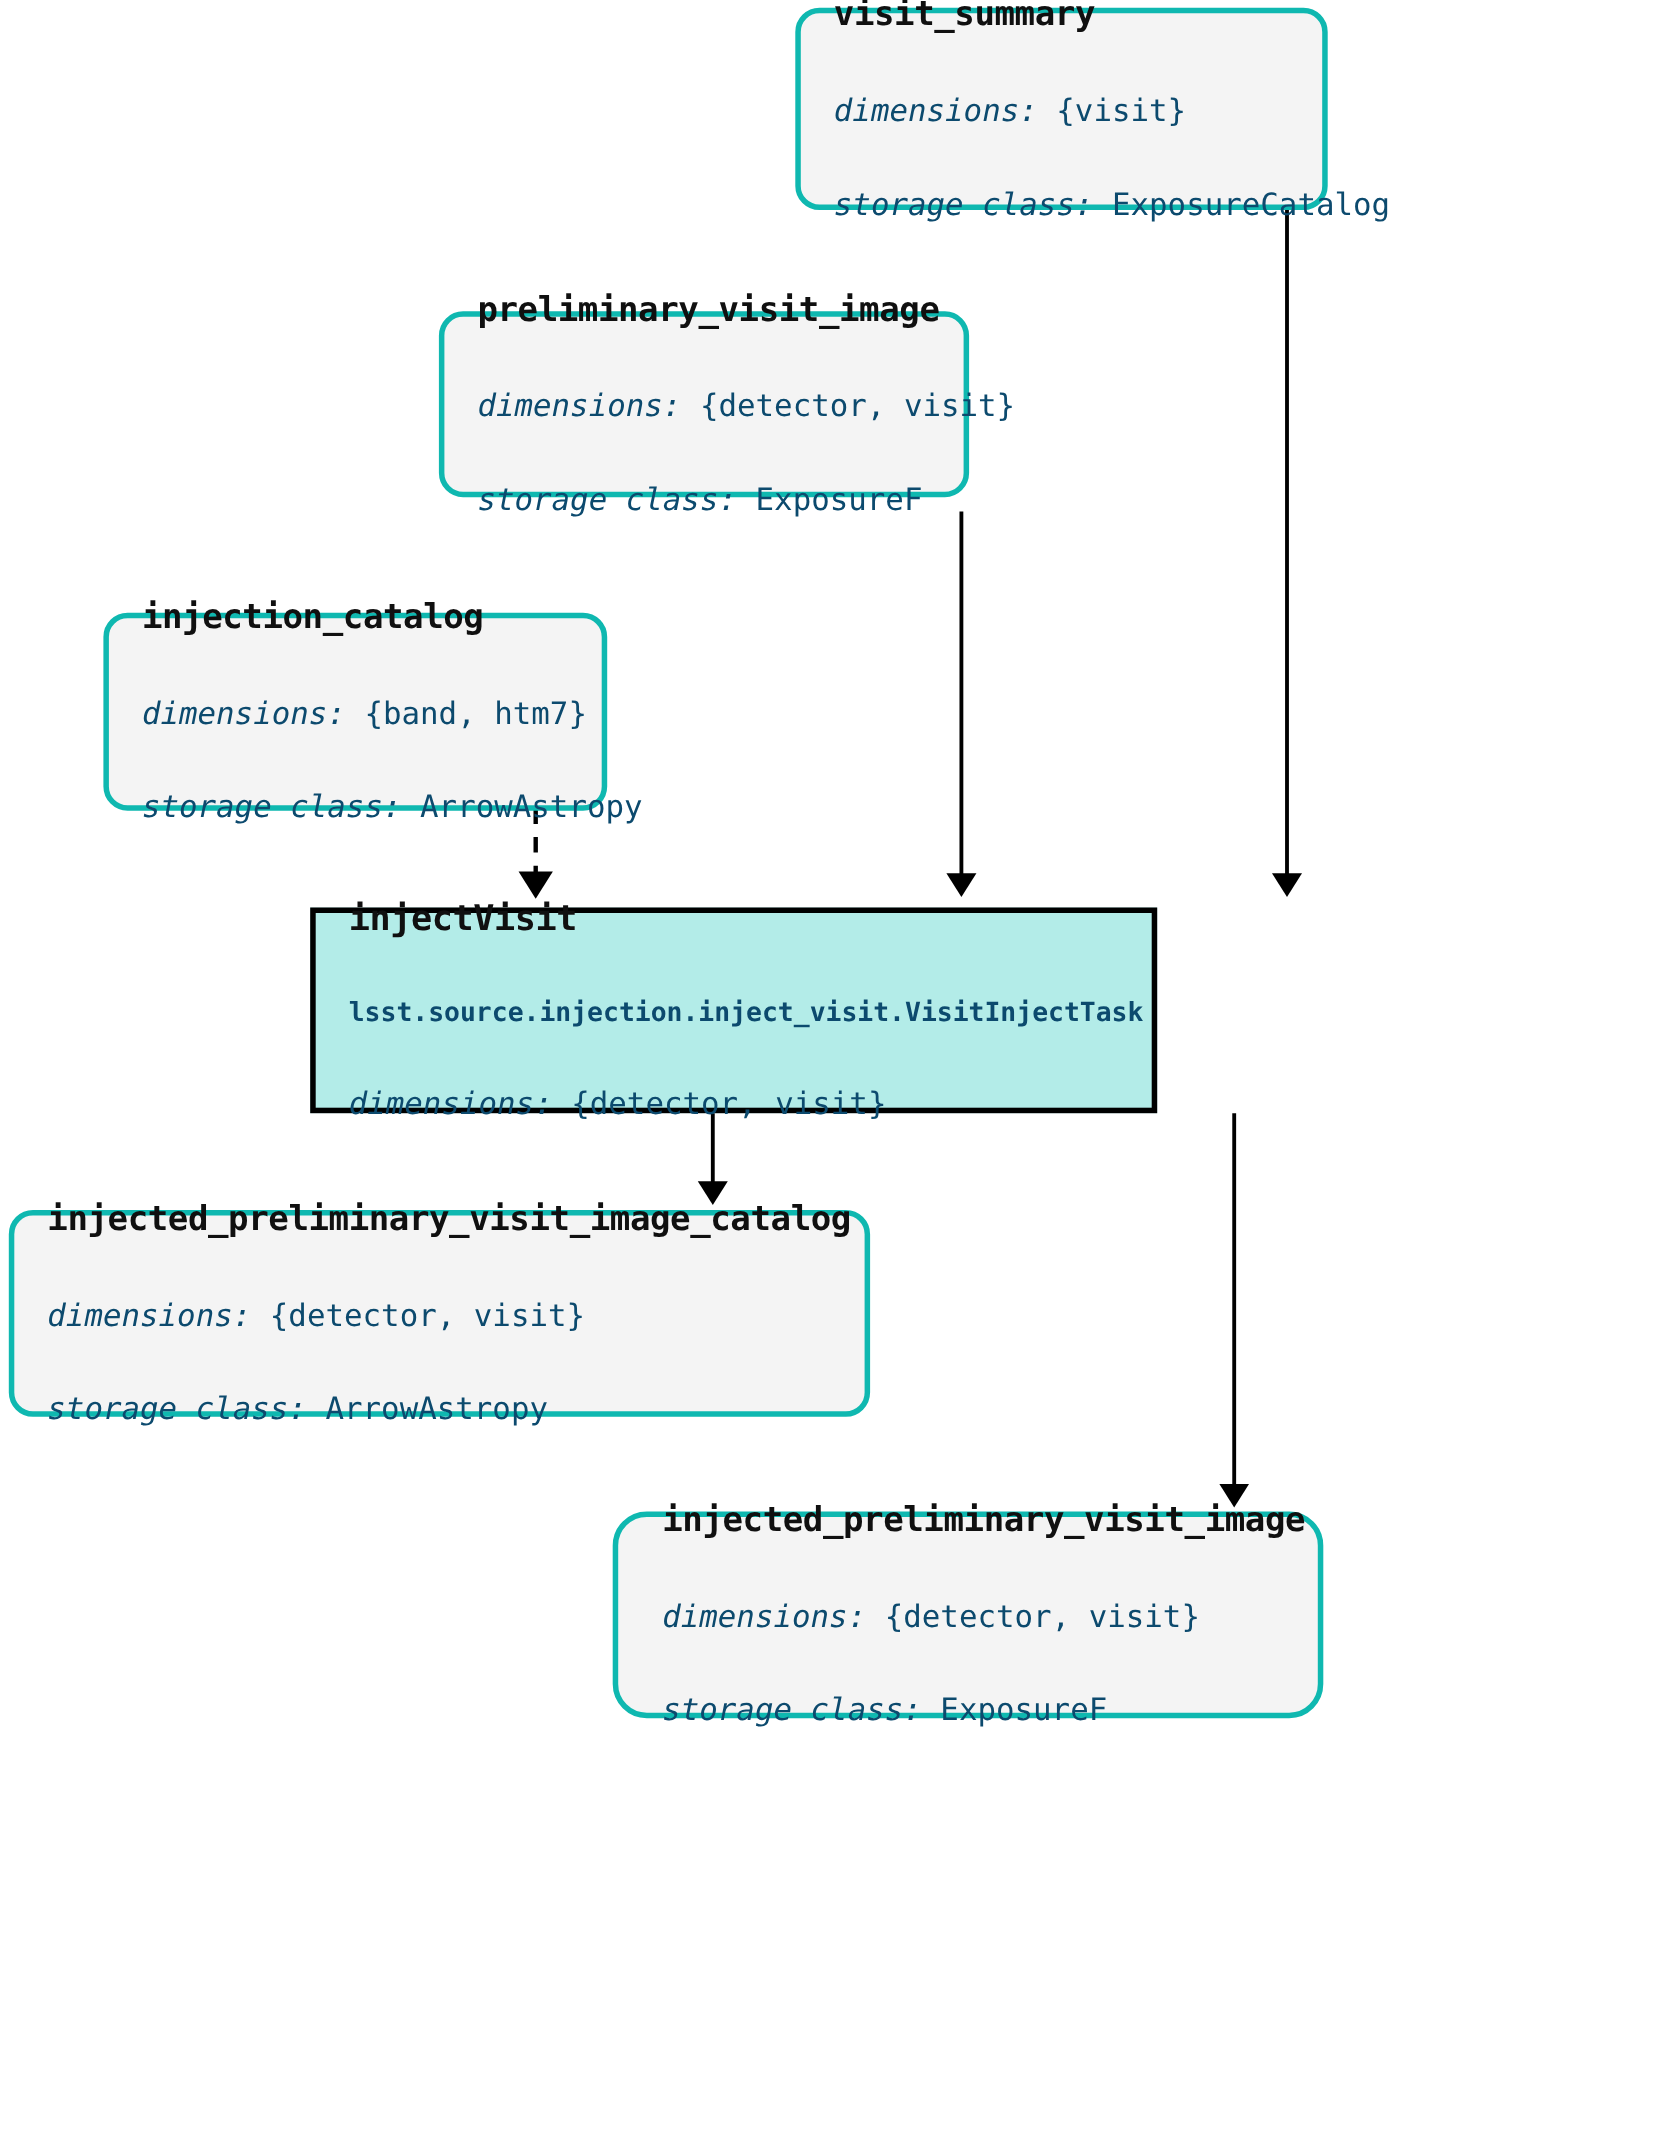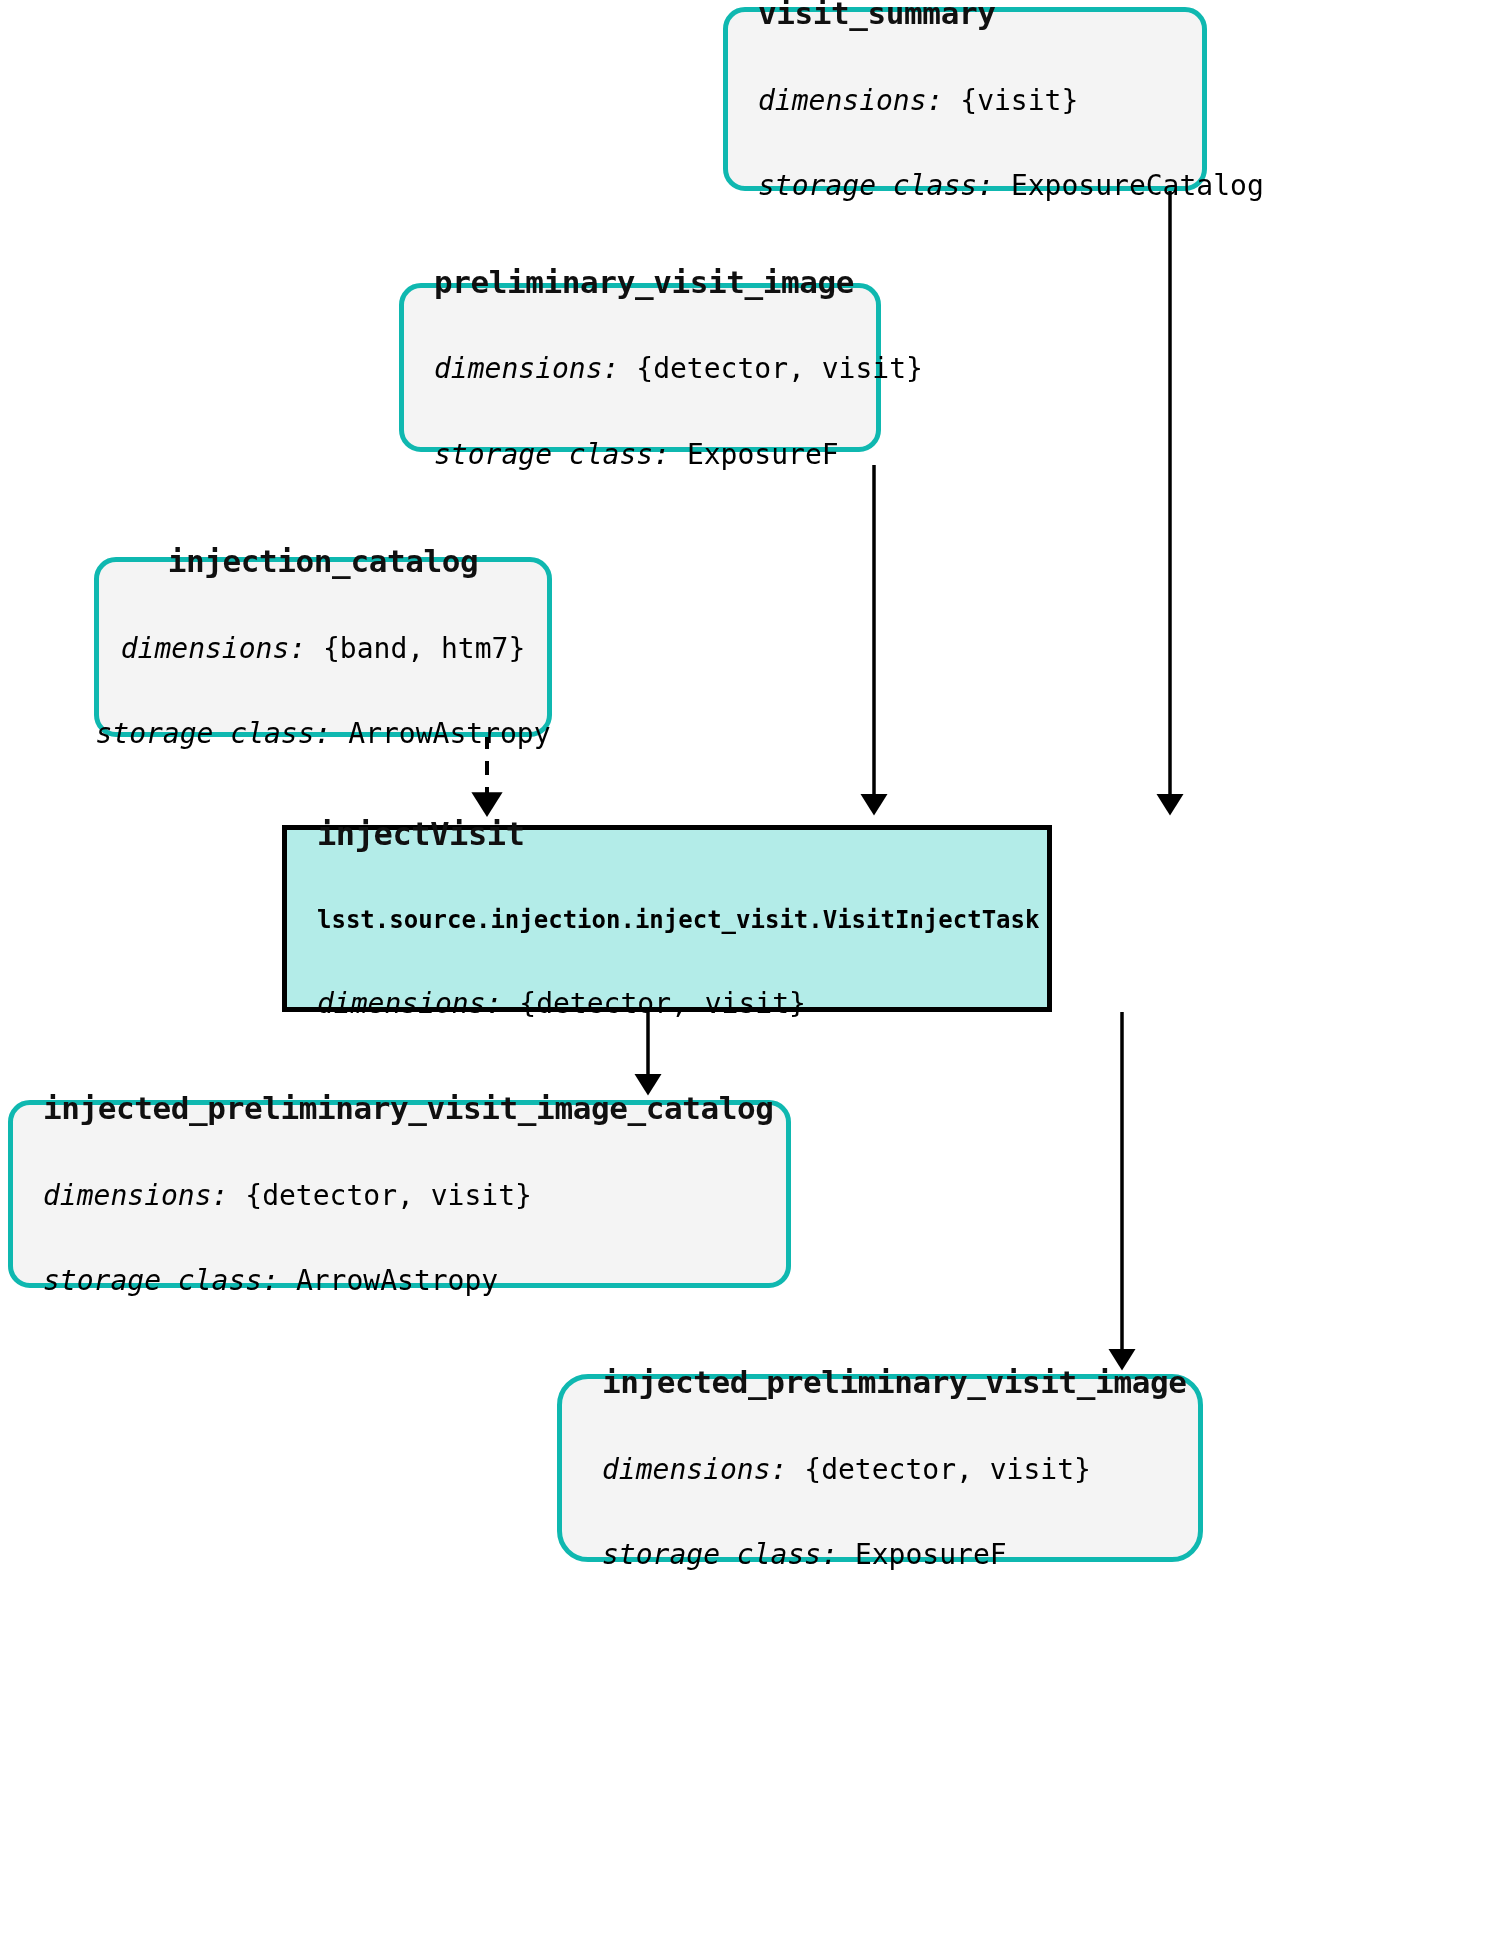--- a/index.html
+++ b/index.html
@@ -37,21 +37,21 @@
   .node-title {
     font-weight: bold;
     font-size: 31px;
     color: #101010;
     letter-spacing: -0.4px;
     white-space: nowrap;
     line-height: 1.05;
   }
   .node-line {
     font-size: 28px;
-    color: #000000;
+    color: #0c4a6e;
     white-space: nowrap;
     line-height: 1.05;
   }
   .node-line .k {
     font-style: italic;
   }
   .task .node-line.cls {
     font-style: normal;
     font-size: 24px;
     font-weight: bold;
@@ -125,21 +125,21 @@
       <span class="k">dimensions: </span>
       <span>{detector, visit}</span>
     </div>
     <div class="row-gap-sm"></div>
     <div class="pad node-line">
       <span class="k">storage class: </span>
       <span>ExposureF</span>
     </div>
   </div>
 
-  <div class="node dataset" style="left:94px; top:557px; width:458px; height:180px;align-items:center;">
+  <div class="node dataset" style="left:94px; top:557px; width:458px; height:180px;">
     <div class="pad node-title">injection_catalog</div>
     <div class="row-gap"></div>
     <div class="pad node-line">
       <span class="k">dimensions: </span>
       <span>{band, htm7}</span>
     </div>
     <div class="row-gap-sm"></div>
     <div class="pad node-line">
       <span class="k">storage class: </span>
       <span>ArrowAstropy</span>

